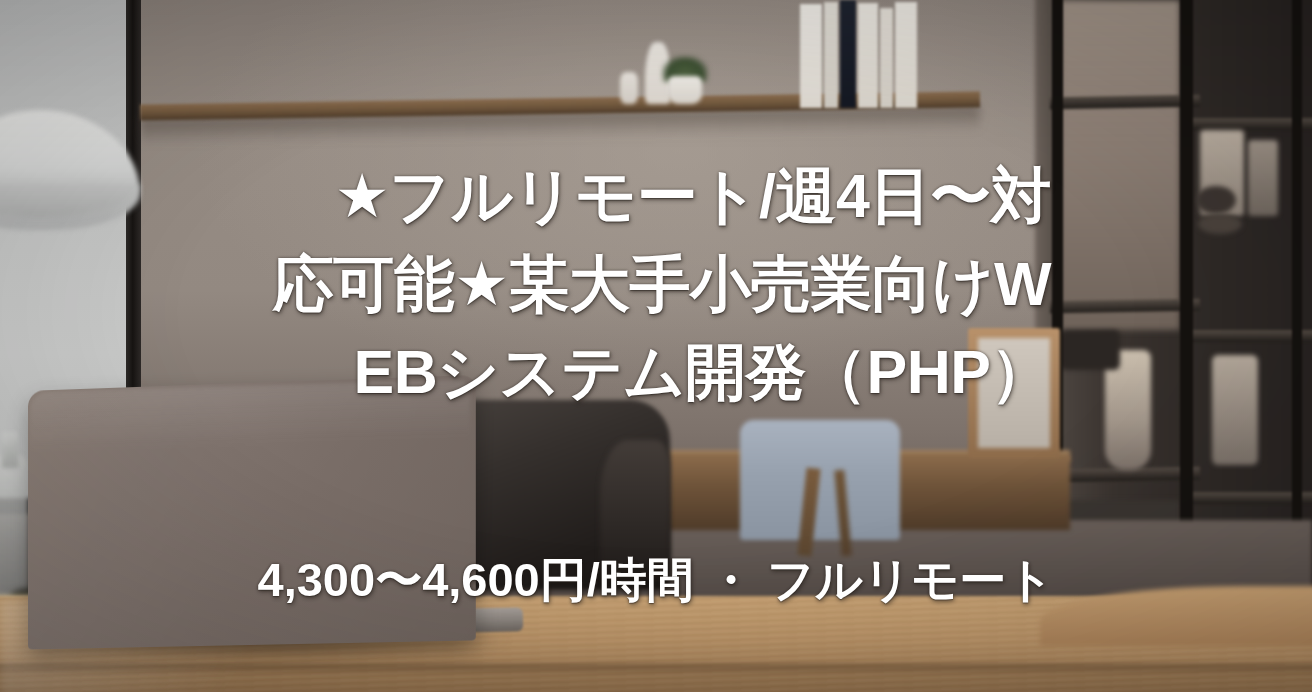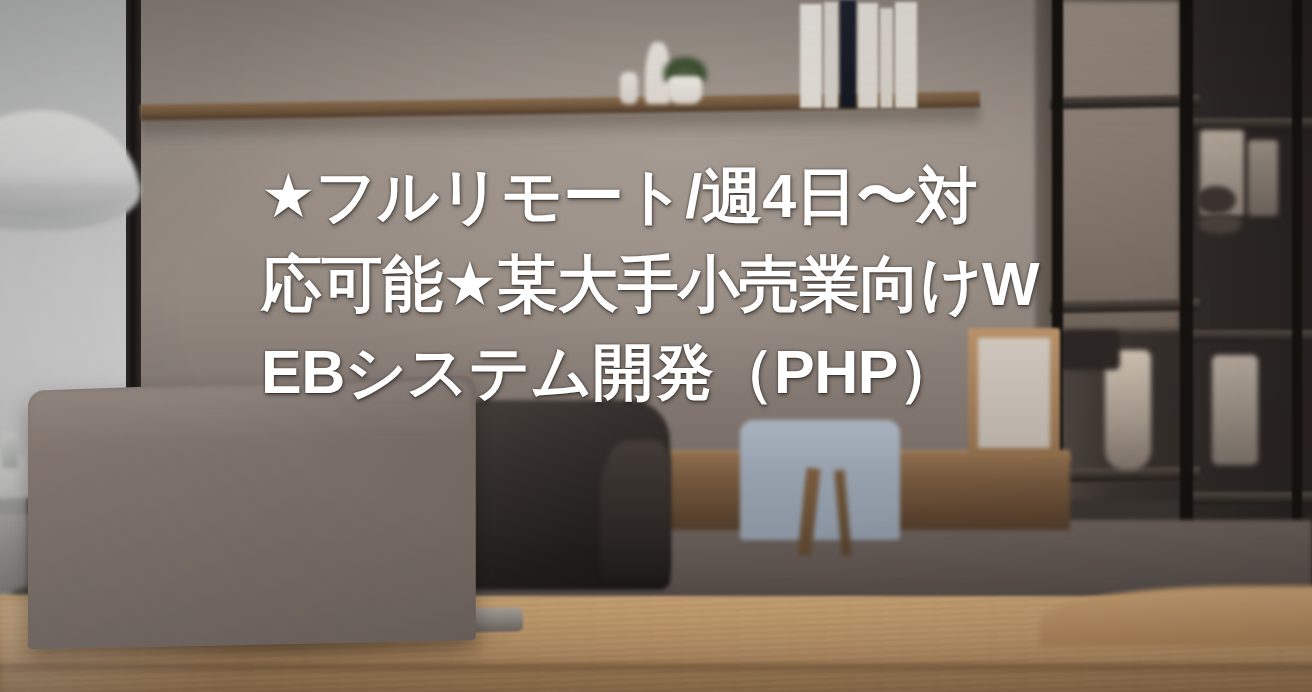--- a/index.html
+++ b/index.html
@@ -327,21 +327,21 @@
   .overlay {
     position:absolute; inset:0;
     display:flex; flex-direction:column;
     align-items:center;
     pointer-events:none;
   }
 
   .headline {
     margin-top:152px;
     width:790px;
-    text-align:left;
+    text-align:right;
     color:#ffffff;
     font-size:61px;
     line-height:88px;
     font-weight:700;
     letter-spacing:-0.5px;
     text-shadow:
        0 0 3px rgba(40,32,28,.55),
        1px 2px 4px rgba(30,24,20,.50),
        0 1px 1px rgba(30,24,20,.40);
     white-space:pre-line;
@@ -449,15 +449,16 @@
     <div class="lay laptop-lid"></div>
     <div class="lay laptop-lid-hi"></div>
 
     <div class="vignette"></div>
   </div>
 
   <div class="overlay">
     <div class="headline">★フルリモート/週4日〜対
 応可能★某大手小売業向けW
 EBシステム開発（PHP）</div>
+    <div class="subline">4,300〜4,600円/時間 ・ フルリモート</div>
   </div>
 
 </div>
 
 </body></html>

